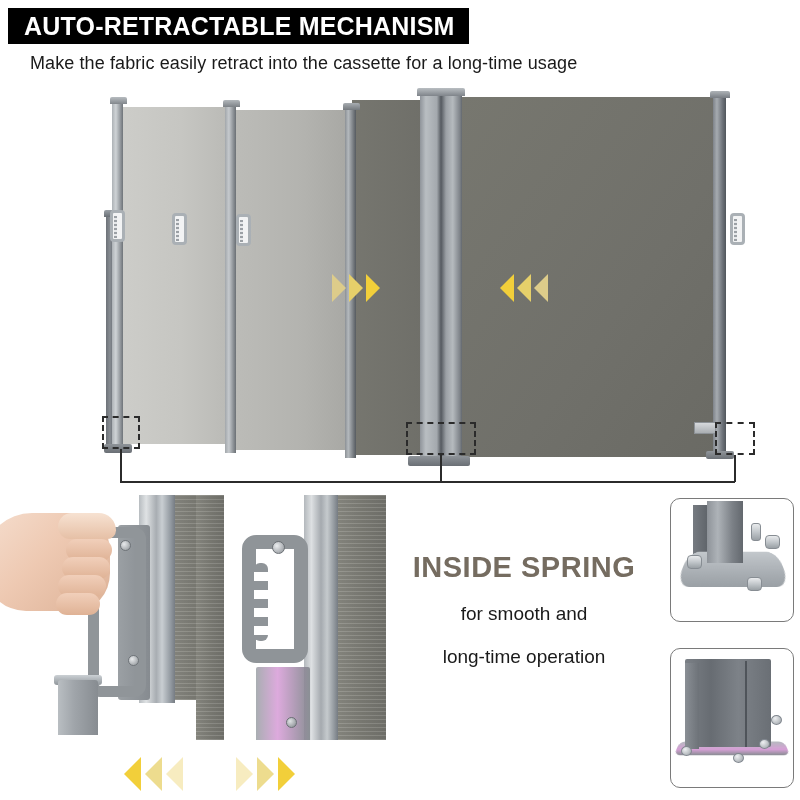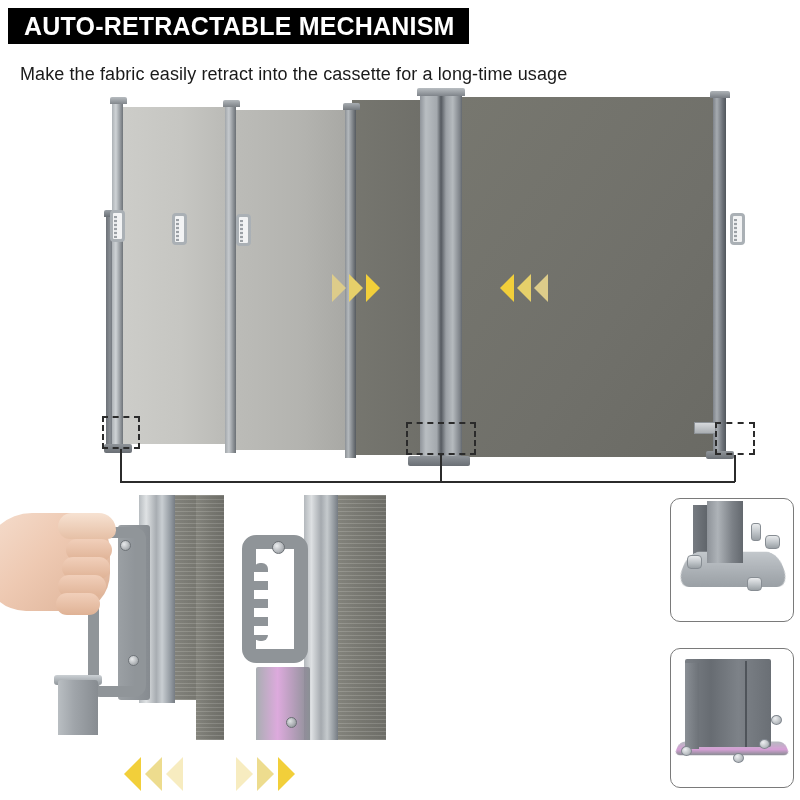--- a/index.html
+++ b/index.html
@@ -30,27 +30,26 @@
   #header-banner .title-text {
     color: #ffffff;
     font-size: 25px;
     font-weight: bold;
     letter-spacing: 0.2px;
     line-height: 36px;
     white-space: nowrap;
   }
   #header-subtitle {
     position: absolute;
-    left: 20px;
+    left: 30px;
     top: 53px;
     font-size: 18px;
     color: #1a1a1a;
     white-space: nowrap;
     letter-spacing: 0.1px;
-    margin-top: 11px;
   }
 
   
   #main-scene {
     position: absolute;
     left: 0;
     top: 88px;
     width: 800px;
     height: 400px;
   }
@@ -715,20 +714,25 @@
     <div class="fabric-strip" id="dh-fabric-left"></div>
     <div class="fabric-strip" id="dh-fabric-right"></div>
     <div id="dh-rail"></div>
     <div id="dh-plate"></div>
     <div id="dh-handle"></div>
     <div id="dh-grip-notches"></div>
     <div id="dh-screw"></div>
     <div id="dh-plate-screw"></div>
   </div>
 
+  <div id="spring-block">
+    <div id="spring-title">INSIDE SPRING</div>
+    <div class="spring-line">for smooth and</div>
+    <div class="spring-line">long-time operation</div>
+  </div>
 
   <div class="photo-box" id="photo-base-plate">
     <div id="bp-post-2"></div>
     <div id="bp-plate"></div>
     <div id="bp-post"></div>
     <div class="bolt" id="bolt-4"></div>
     <div class="bolt" id="bolt-1"></div>
     <div class="bolt" id="bolt-2"></div>
     <div class="bolt" id="bolt-3"></div>
   </div>

